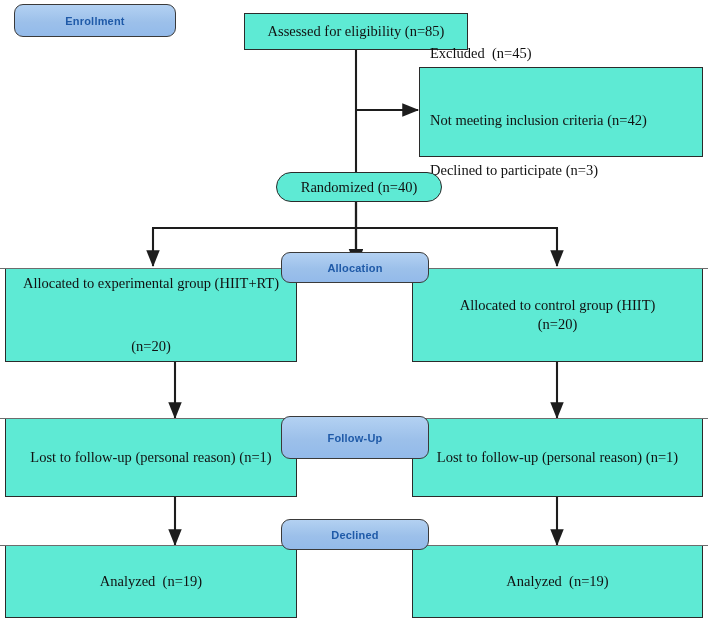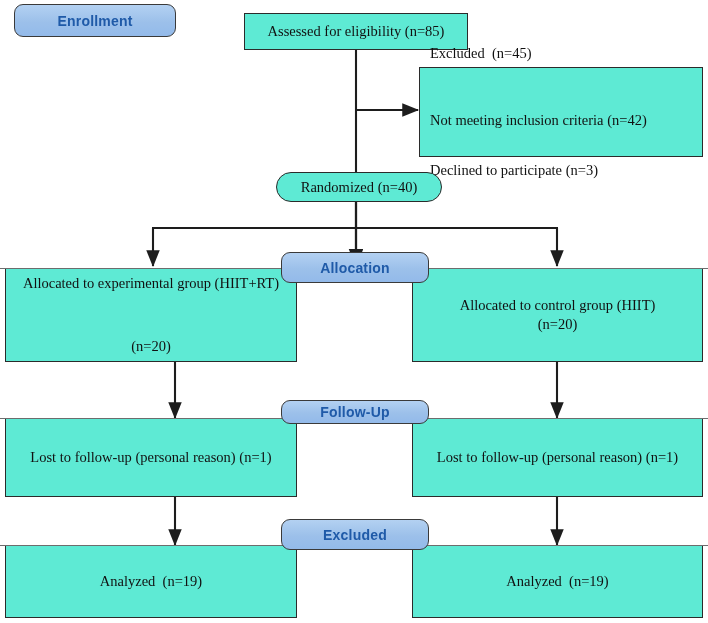--- a/index.html
+++ b/index.html
@@ -50,21 +50,21 @@
   }
   .band {
     position: absolute;
     box-sizing: border-box;
     border: 1.4px solid #3a3a3a;
     border-radius: 9px;
     background: linear-gradient(180deg, #b3d1f2 0%, #9cc0ea 55%, #93baea 100%);
     color: #1f5aa8;
     font-family: "Liberation Sans", "DejaVu Sans", sans-serif;
     font-weight: bold;
-    font-size: 14px;
+    font-size: 11px;
     display: flex;
     align-items: center;
     justify-content: center;
     z-index: 5;
     letter-spacing: 0.2px;
   }
   .phase-sep {
     position: absolute;
     height: 0;
     border-top: 1.2px solid #6d6d6d;
@@ -110,26 +110,26 @@
   <div class="phase-sep" style="left:410px; top:545px; width:298px;"></div>
 
   <div class="band" style="left:14px; top:4px; width:162px; height:33px;">
     <span>Enrollment</span>
   </div>
 
   <div class="band" style="left:281px; top:252px; width:148px; height:31px;">
     <span>Allocation</span>
   </div>
 
-  <div class="band" style="left:281px; top:400px; width:148px; height:24px;">
+  <div class="band" style="left:281px; top:416px; width:148px; height:43px;">
     <span>Follow-Up</span>
   </div>
 
   <div class="band" style="left:281px; top:519px; width:148px; height:31px;">
-    <span>Excluded</span>
+    <span>Declined</span>
   </div>
 
   <div class="node center" style="left:244px; top:13px; width:224px; height:37px;">
     <span class="ln">Assessed for eligibility (n=85)</span>
   </div>
 
   <div class="node leftal" style="left:419px; top:67px; width:284px; height:90px;gap:32px;">
     <span class="ln">Excluded  (n=45)</span>
     <span class="ln" style="margin-top:16px;">Not meeting inclusion criteria (n=42)</span>
     <span class="ln">Declined to participate (n=3)</span>

